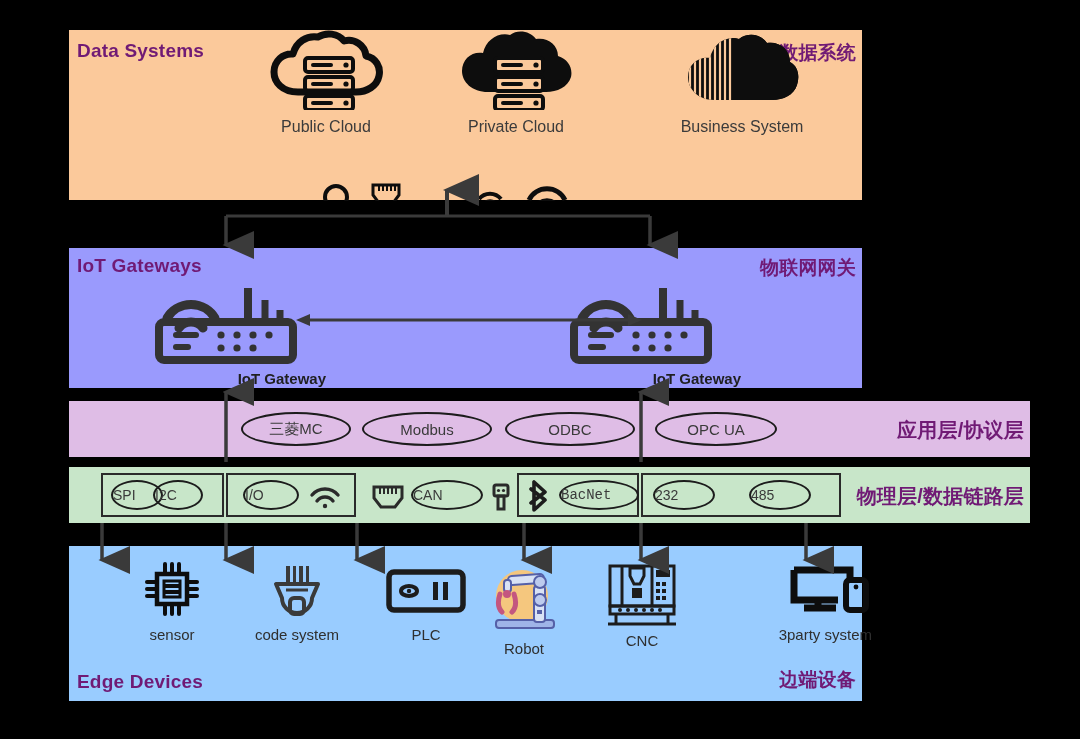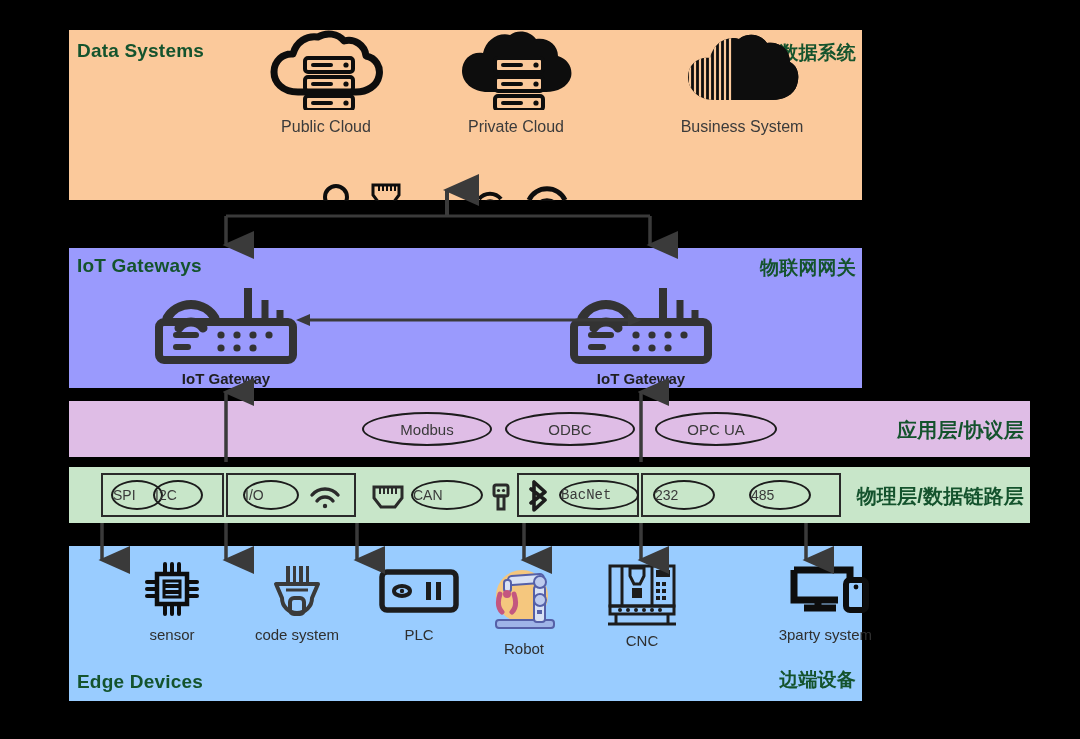--- a/index.html
+++ b/index.html
@@ -9,21 +9,21 @@
     font-family: "Liberation Sans", sans-serif;
     overflow: hidden;
   }
   #stage { position: relative; width: 1080px; height: 739px; }
 
   
   .band { position: absolute; }
   .band-title {
     position: absolute;
     font-weight: bold;
-    color: #14532d;
+    color: #701a75;
     white-space: nowrap;
     letter-spacing: .2px;
   }
   .band-title.en { left: 8px; font-size: 19px; }
   .band-title.cn-right { right: 6px; font-size: 19px; }
 
   
   #data-systems {
     left: 69px; top: 30px; width: 793px; height: 170px;
     background: #FBC99B;
@@ -43,21 +43,21 @@
   .peek { position: absolute; bottom: -14px; }
 
   
   #iot-gateways {
     left: 69px; top: 248px; width: 793px; height: 140px;
     background: #9A9AFD;
   }
   #iot-gateways .band-title.en { top: 7px; }
   #iot-gateways .band-title.cn-right { top: 7px; }
   .gw { position: absolute; top: 26px; width: 200px; text-align: center; }
-  .gw .cap { display: block; font-size: 15px; font-weight: bold; color: #1f1f1f; margin-top: 2px; }
+  .gw .cap { display: block; font-size: 15px; font-weight: bold; color: #1f1f1f; margin-top: 2px; text-align: right; }
   #gw-left { left: 57px; }
   #gw-right { left: 472px; }
 
   
   #peer-link { position: absolute; left: 296px; top: 313px; width: 346px; height: 14px; }
 
   
   #app-layer {
     left: 69px; top: 401px; width: 961px; height: 56px;
     background: #DFBDE6;
@@ -96,21 +96,21 @@
   #edge-devices {
     left: 69px; top: 546px; width: 793px; height: 155px;
     background: #99CCFF;
   }
   #edge-devices .band-title.en { bottom: 8px; top: auto; }
   #edge-devices .band-title.cn-right { bottom: 8px; top: auto; }
   .dev { position: absolute; top: 16px; width: 130px; text-align: center; }
   .dev .cap { display: block; font-size: 15px; color: #2f2f2f; margin-top: 2px; }
   #dev-0 { left: 38px; }
   #dev-1 { left: 163px; }
-  #dev-2 { left: 285px; }
+  #dev-2 { left: 292px; }
   #dev-3 { left: 390px; }
   #dev-4 { left: 508px; }
   #dev-5 { left: 673px; text-align: right; }
 
   
   #connectors { position: absolute; left: 0; top: 0; width: 1080px; height: 739px; pointer-events: none; }
 </style>
 </head>
 <body>
 
@@ -284,20 +284,23 @@
     <svg width="346" height="14" viewBox="0 0 346 14">
       <line x1="12" y1="7" x2="334" y2="7" stroke="#3a3a3a" stroke-width="3"></line>
       <polygon points="0,7 14,1 14,13" fill="#3a3a3a"></polygon>
       <polygon points="346,7 332,1 332,13" fill="#3a3a3a"></polygon>
     </svg>
   </div>
 
   <div class="band" id="app-layer">
     <div class="band-title cn-right">应用层/协议层</div>
 
+    <div class="pill-ellipse" style="left:172px; width:110px;">
+      <span>三菱MC</span>
+    </div>
     <div class="pill-ellipse" style="left:293px; width:130px;">
       <span>Modbus</span>
     </div>
     <div class="pill-ellipse" style="left:436px; width:130px;">
       <span>ODBC</span>
     </div>
     <div class="pill-ellipse" style="left:586px; width:122px;text-align:center;">
       <span>OPC UA</span>
     </div>
   </div>

